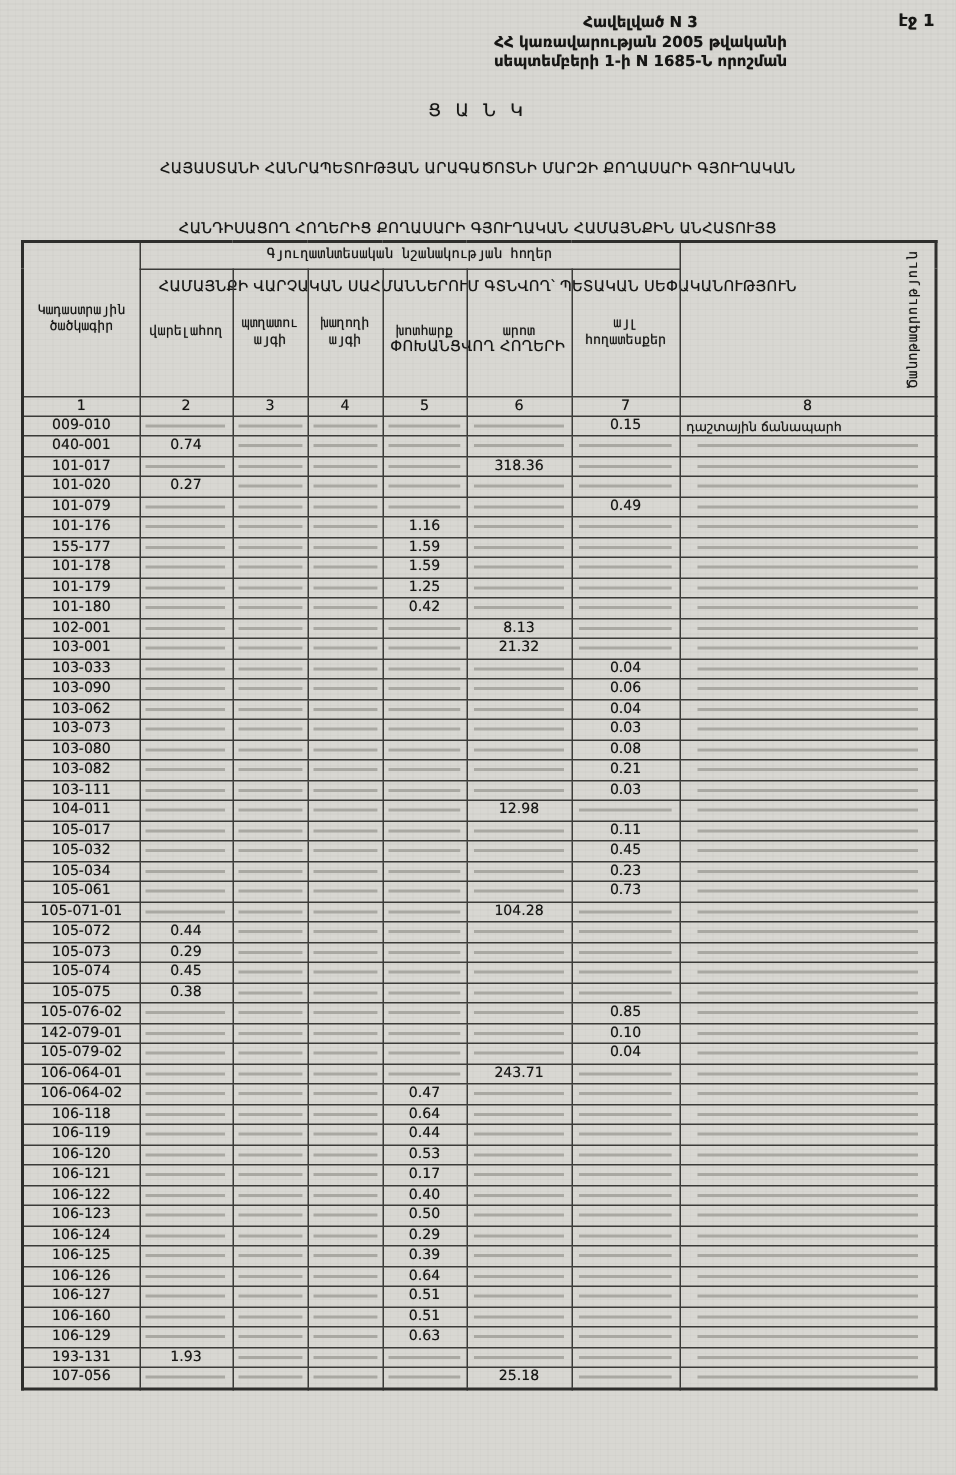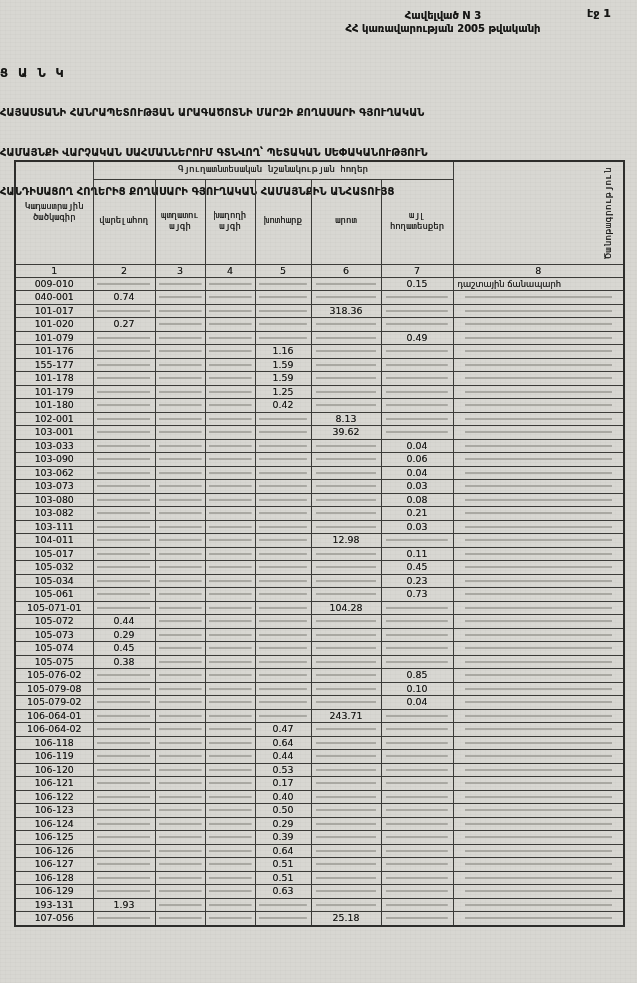--- a/index.html
+++ b/index.html
@@ -14,31 +14,31 @@
     width: 637px;
     height: 983px;
     overflow: hidden;
     background:
       repeating-linear-gradient(0deg, rgba(0,0,0,0.02) 0 1px, transparent 1px 4px),
       repeating-linear-gradient(90deg, rgba(0,0,0,0.015) 0 1px, transparent 1px 5px),
       #d8d7d2;
     text-shadow: 0 0 0.5px rgba(20,20,20,0.55);
   }
   .page-num {
-    position: absolute; top: 7px; right: 26px;
+    position: absolute; top: 7px; right: 14px;
     font-weight: bold; font-size: 11px;
   }
   .decree {
-    position: absolute; top: 9px; left: 276px; width: 334px;
+    position: absolute; top: 9px; left: 260px; width: 334px;
     text-align: center; font-weight: bold;
     font-size: 10px; line-height: 13px;
   }
   .title {
     position: absolute; top: 66px; left: 0; width: 100%;
-    text-align: left; font-weight: bold;
+    text-align: center; font-weight: normal;
   }
   .t-main { font-size: 11.5px; letter-spacing: 3px; margin-bottom: 3px; }
   .t-line { font-size: 9.8px; line-height: 13.5px; letter-spacing: 0.2px; margin-top: 26px; }
 
   table.land {
     position: absolute; top: 160px; left: 14px; width: 609px;
     border-collapse: collapse; table-layout: fixed;
     border: 2px solid #2e2e2c;
   }
   th, td {
@@ -77,27 +77,29 @@
 </head>
 <body>
 
 <div class="page">
 
   <div class="page-num">էջ 1</div>
 
   <div class="decree">
     <div>Հավելված N 3</div>
     <div>ՀՀ կառավարության 2005 թվականի</div>
+    <div>սեպտեմբերի 1-ի N 1685-Ն որոշման</div>
   </div>
 
   <div class="title">
     <div class="t-main">Ց Ա Ն Կ</div>
     <div class="t-line">ՀԱՅԱՍՏԱՆԻ ՀԱՆՐԱՊԵՏՈՒԹՅԱՆ ԱՐԱԳԱԾՈՏՆԻ ՄԱՐԶԻ ՔՈՂԱՍԱՐԻ ԳՅՈՒՂԱԿԱՆ</div>
+    <div class="t-line">ՀԱՆԴԻՍԱՑՈՂ ՀՈՂԵՐԻՑ ՔՈՂԱՍԱՐԻ ԳՅՈՒՂԱԿԱՆ ՀԱՄԱՅՆՔԻՆ ԱՆՀԱՏՈՒՅՑ</div>
     <div class="t-line">ՀԱՄԱՅՆՔԻ ՎԱՐՉԱԿԱՆ ՍԱՀՄԱՆՆԵՐՈՒՄ ԳՏՆՎՈՂ՝ ՊԵՏԱԿԱՆ ՍԵՓԱԿԱՆՈՒԹՅՈՒՆ</div>
-    <div class="t-line">ՀԱՆԴԻՍԱՑՈՂ ՀՈՂԵՐԻՑ ՔՈՂԱՍԱՐԻ ԳՅՈՒՂԱԿԱՆ ՀԱՄԱՅՆՔԻՆ ԱՆՀԱՏՈՒՅՑ</div>
+    <div class="t-line">ՓՈԽԱՆՑՎՈՂ ՀՈՂԵՐԻ</div>
   </div>
 
   <table class="land">
     <colgroup>
       <col style="width:78px">
       <col style="width:62px">
       <col style="width:50px">
       <col style="width:50px">
       <col style="width:56px">
       <col style="width:70px">
@@ -241,21 +243,21 @@
           <td class="val">8.13</td>
           <td class="val empty"></td>
           <td class="note empty"></td>
         </tr>
         <tr>
           <td class="code">103-001</td>
           <td class="val empty"></td>
           <td class="val empty"></td>
           <td class="val empty"></td>
           <td class="val empty"></td>
-          <td class="val">39.62</td>
+          <td class="val">21.32</td>
           <td class="val empty"></td>
           <td class="note empty"></td>
         </tr>
         <tr>
           <td class="code">103-033</td>
           <td class="val empty"></td>
           <td class="val empty"></td>
           <td class="val empty"></td>
           <td class="val empty"></td>
           <td class="val empty"></td>
@@ -426,21 +428,21 @@
           <td class="code">105-076-02</td>
           <td class="val empty"></td>
           <td class="val empty"></td>
           <td class="val empty"></td>
           <td class="val empty"></td>
           <td class="val empty"></td>
           <td class="val">0.85</td>
           <td class="note empty"></td>
         </tr>
         <tr>
-          <td class="code">105-079-08</td>
+          <td class="code">142-079-01</td>
           <td class="val empty"></td>
           <td class="val empty"></td>
           <td class="val empty"></td>
           <td class="val empty"></td>
           <td class="val empty"></td>
           <td class="val">0.10</td>
           <td class="note empty"></td>
         </tr>
         <tr>
           <td class="code">105-079-02</td>
@@ -566,21 +568,21 @@
           <td class="code">106-127</td>
           <td class="val empty"></td>
           <td class="val empty"></td>
           <td class="val empty"></td>
           <td class="val">0.51</td>
           <td class="val empty"></td>
           <td class="val empty"></td>
           <td class="note empty"></td>
         </tr>
         <tr>
-          <td class="code">106-128</td>
+          <td class="code">106-160</td>
           <td class="val empty"></td>
           <td class="val empty"></td>
           <td class="val empty"></td>
           <td class="val">0.51</td>
           <td class="val empty"></td>
           <td class="val empty"></td>
           <td class="note empty"></td>
         </tr>
         <tr>
           <td class="code">106-129</td>

